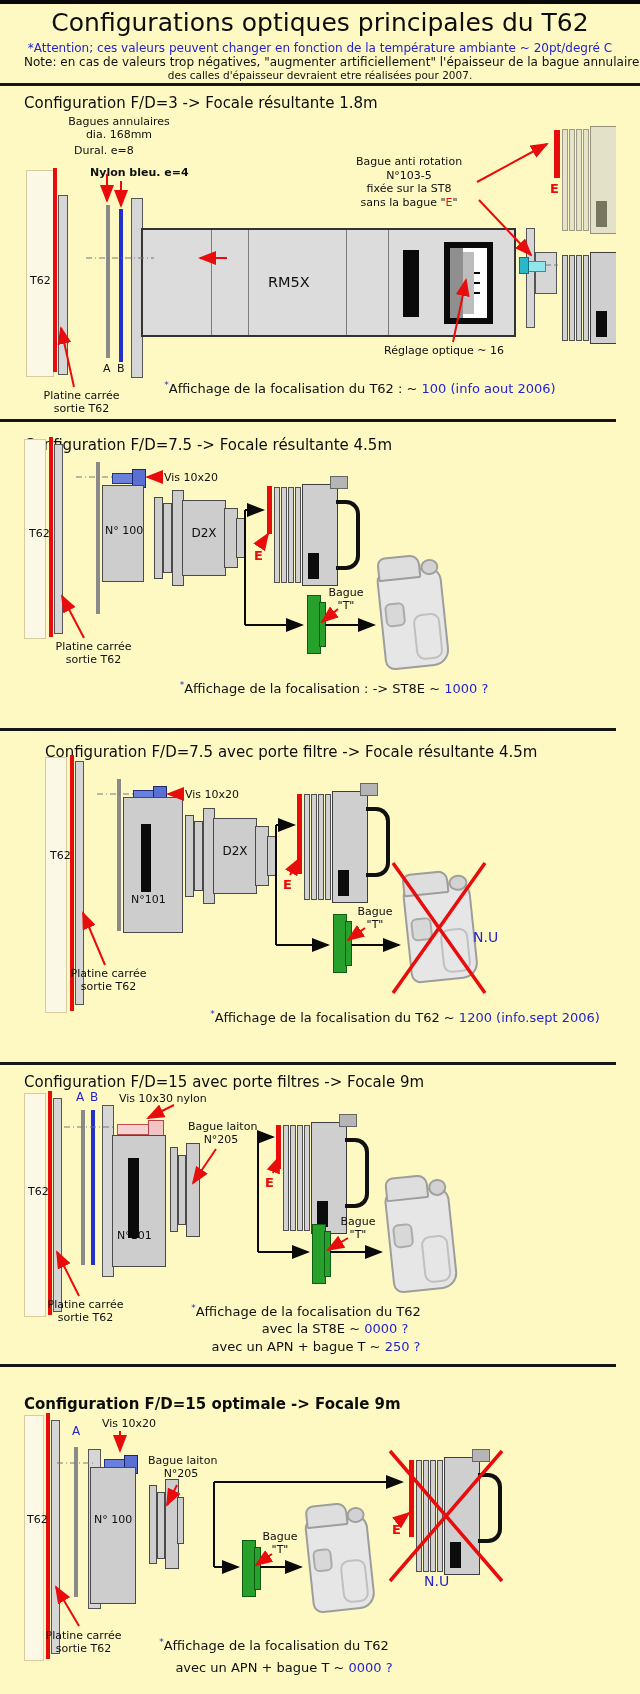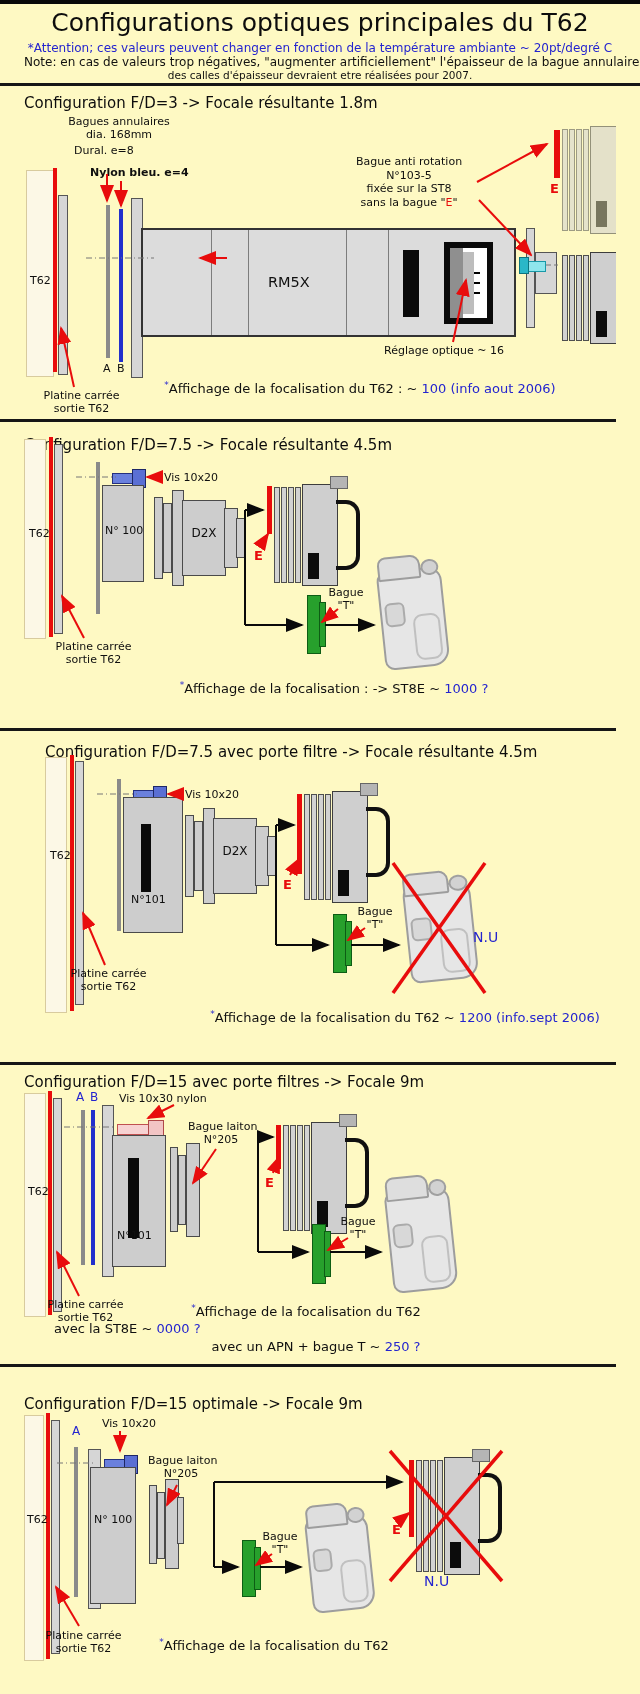--- a/index.html
+++ b/index.html
@@ -427,21 +427,21 @@
     </div>
 
     <div class="abs lbl lblc" style="left:14px;top:233px;width:95px;">
       <div>Platine carrée</div>
       <div>sortie T62</div>
     </div>
 
     <div class="abs result" style="left:0;top:238px;width:564px;text-align:center;">
       <span class="star">*</span><span>Affichage de la focalisation du T62</span>
     </div>
-    <div class="abs result" style="left:30px;top:256px;width:562px;">
+    <div class="abs result" style="left:30px;top:256px;width:562px;text-align:center;">
       <span>avec la ST8E ~ </span><span class="blue">0000 ?</span>
     </div>
     <div class="abs result" style="left:0;top:274px;width:584px;text-align:center;">
       <span>avec un APN + bague T ~ </span><span class="blue">250 ?</span>
     </div>
 
     <svg class="arrows" width="592" height="299">
       <defs>
         <marker id="r4" markerWidth="9" markerHeight="7" refX="8" refY="3.5" orient="auto">
             <path d="M0,0 L9,3.5 L0,7 z" fill="#e80c0c"></path>
@@ -458,21 +458,21 @@
       <line x1="55" y1="231" x2="33" y2="187" stroke="#e80c0c" stroke-width="2" marker-end="url(#r4)"></line>
       <line x1="234" y1="72" x2="249" y2="72" stroke="#0a0a0a" stroke-width="2" marker-end="url(#b4)"></line>
       <line x1="234" y1="72" x2="234" y2="187" stroke="#0a0a0a" stroke-width="2"></line>
       <line x1="234" y1="187" x2="284" y2="187" stroke="#0a0a0a" stroke-width="2" marker-end="url(#b4)"></line>
       <line x1="306" y1="187" x2="357" y2="187" stroke="#0a0a0a" stroke-width="2" marker-end="url(#b4)"></line>
     </svg>
   </section>
   <div class="divider"></div>
 
   <section style="height:327px;">
-    <div class="sec-title" style="top:28px;">Configuration F/D=15 optimale  -&gt; Focale 9m</div>
+    <div class="sec-title" style="top:28px;font-weight:bold;">Configuration F/D=15 optimale  -&gt; Focale 9m</div>
 
     <span class="abs lbl blue" style="left:48px;top:58px;font-size:12px;">A</span>
     <span class="abs lbl" style="left:78px;top:50px;">Vis 10x20</span>
 
     <div class="abs beige" style="left:0;top:48px;width:18px;height:244px;"></div>
     <div class="abs redbar" style="left:22px;top:46px;width:4px;height:246px;"></div>
     <div class="abs plate" style="left:27px;top:53px;width:7px;height:232px;"></div>
     <span class="abs lbl" style="left:3px;top:146px;">T62</span>
 
     <div class="abs ringA" style="left:50px;top:80px;width:4px;height:150px;"></div>
@@ -524,20 +524,23 @@
     </div>
     <span class="abs nu-lbl" style="left:400px;top:206px;">N.U</span>
 
     <div class="abs lbl lblc" style="left:12px;top:262px;width:95px;">
       <div>Platine carrée</div>
       <div>sortie T62</div>
     </div>
 
     <div class="abs result" style="left:0;top:270px;width:500px;text-align:center;">
       <span class="star">*</span><span>Affichage de la focalisation du T62</span>
+    </div>
+    <div class="abs result" style="left:0;top:293px;width:520px;text-align:center;">
+      <span>avec un APN + bague T ~ </span><span class="blue">0000 ?</span>
     </div>
 
     <svg class="arrows" width="592" height="327">
       <defs>
         <marker id="r5" markerWidth="9" markerHeight="7" refX="8" refY="3.5" orient="auto">
             <path d="M0,0 L9,3.5 L0,7 z" fill="#e80c0c"></path>
           </marker>
         <marker id="b5" markerWidth="9" markerHeight="7" refX="8" refY="3.5" orient="auto">
             <path d="M0,0 L9,3.5 L0,7 z" fill="#0a0a0a"></path>
           </marker>

